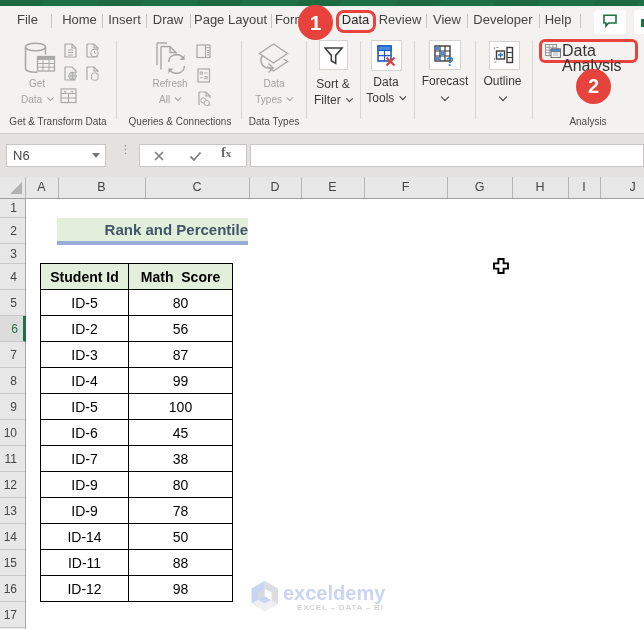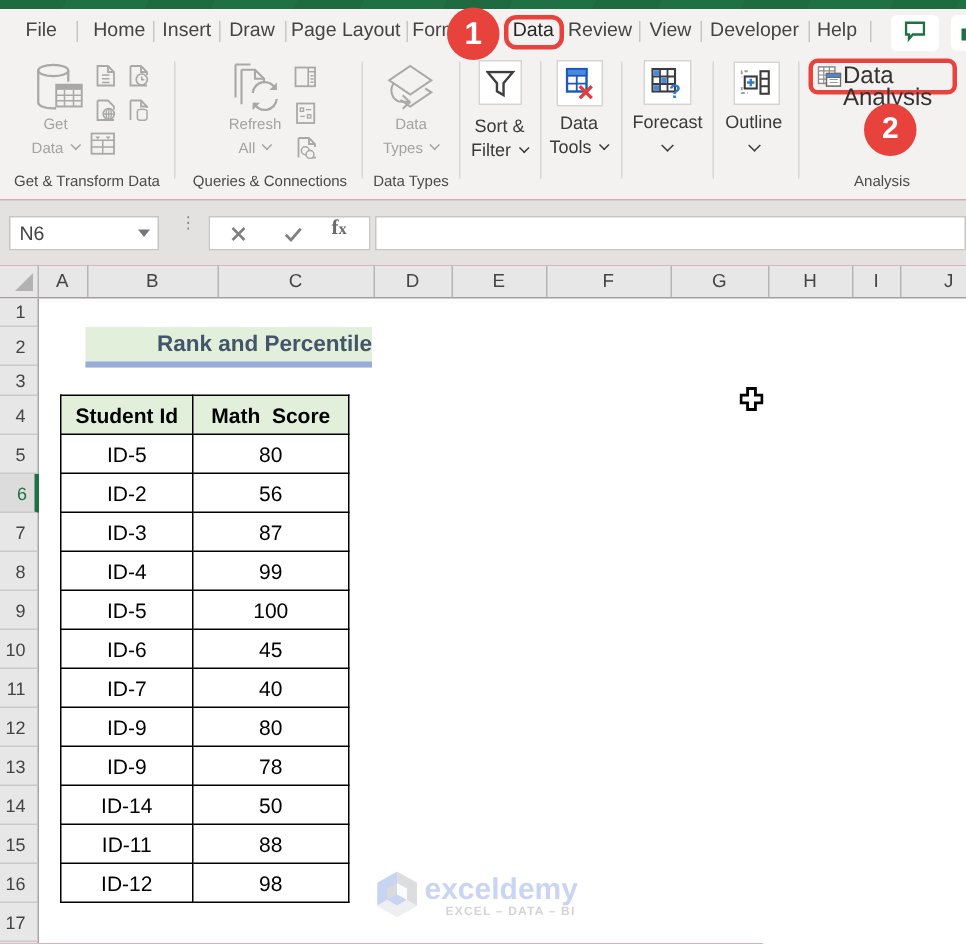--- a/index.html
+++ b/index.html
@@ -1,18 +1,18 @@
 <!DOCTYPE html>
 <html><head>
 <meta charset="utf-8">
 <style>
 * { margin:0; padding:0; box-sizing:border-box; }
 html,body { width:644px; height:629px; overflow:hidden; }
 #app { position:absolute; top:0; left:0; width:644px; height:629px;
-  font-family:"Liberation Sans", sans-serif; background:#be185d; overflow:hidden; }
+  font-family:"Liberation Sans", sans-serif; background:#c4b5fd; overflow:hidden; }
 .abs { position:absolute; }
 
 
 #titlebar { left:0; top:0; width:644px; height:6px; background:#1F7145;
   background-image:repeating-linear-gradient(115deg, rgba(0,0,0,0.06) 0 40px, rgba(0,0,0,0) 40px 90px); }
 
 
 #tabrow { left:0; top:6px; width:644px; height:28px; background:#F3F2F1; }
 .tab { position:absolute; top:0; height:28px; line-height:28px; font-size:13px;
   color:#444; text-align:center; transform:translateX(-50%); white-space:nowrap; }
@@ -338,21 +338,21 @@
       <tr>
             <td>ID-5</td>
             <td>100</td>
           </tr>
       <tr>
             <td>ID-6</td>
             <td>45</td>
           </tr>
       <tr>
             <td>ID-7</td>
-            <td>40</td>
+            <td>38</td>
           </tr>
       <tr>
             <td>ID-9</td>
             <td>80</td>
           </tr>
       <tr>
             <td>ID-9</td>
             <td>78</td>
           </tr>
       <tr>

